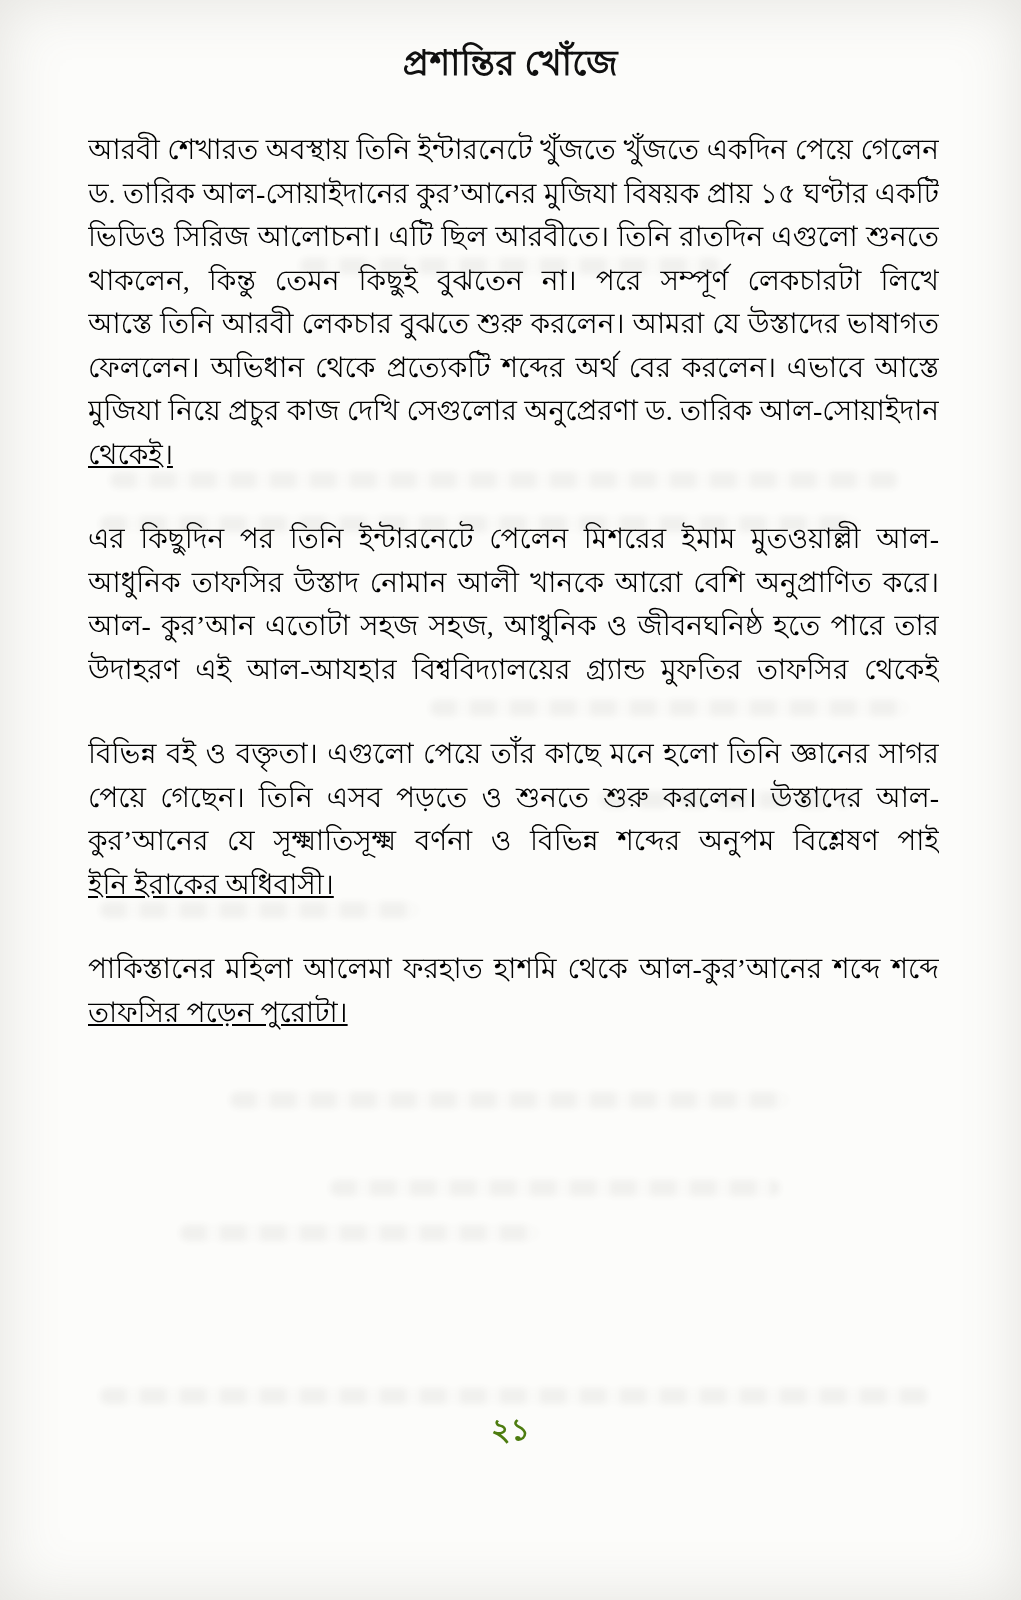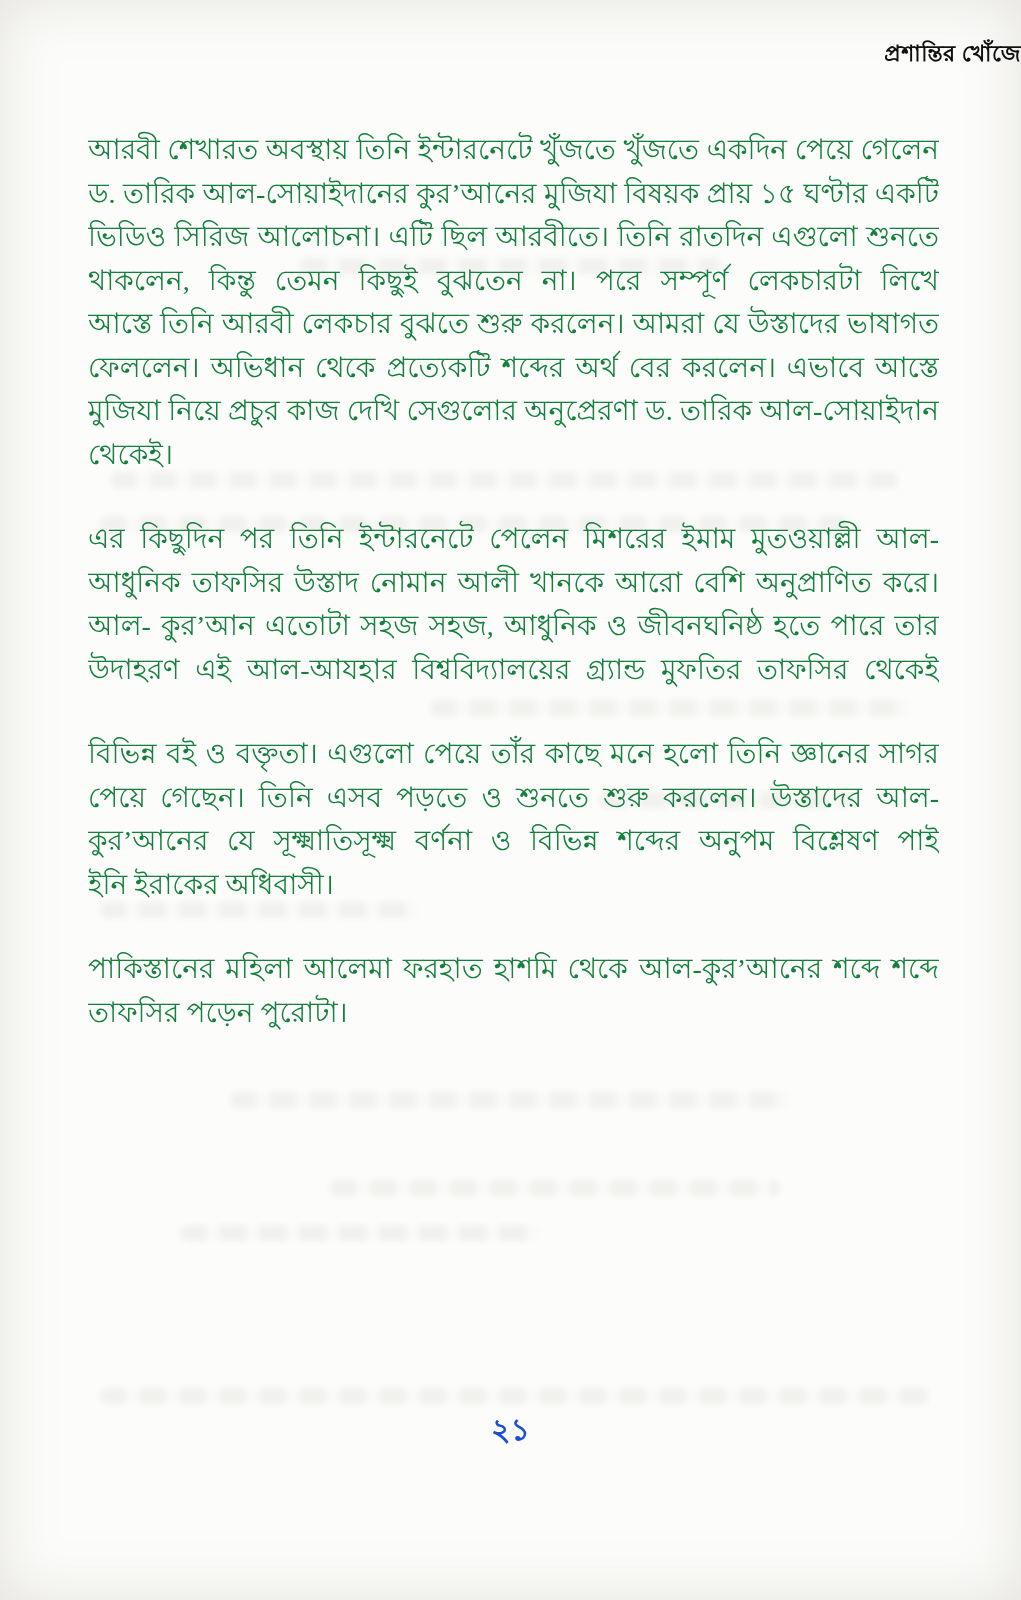--- a/index.html
+++ b/index.html
@@ -14,60 +14,61 @@
     color: #141414;
     overflow: hidden;
     box-shadow: inset 0 0 60px rgba(120,115,105,0.18);
   }
 
   .page-title {
     position: absolute;
     top: 36px;
     left: 0;
     right: 0;
-    text-align: right;
-    font-size: 22px;
+    text-align: center;
+    font-size: 35px;
     font-weight: 700;
     letter-spacing: 0.5px;
     color: #101010;
   }
 
   .page-body {
     position: absolute;
     top: 128px;
     left: 88px;
     width: 851px;
     font-size: 28px;
     line-height: 43.5px;
-    color: #15803d;
+    color: #000000;
   }
 
   .para { margin-bottom: 41px; }
 
   .line {
     text-align: justify;
     text-align-last: justify;
     height: 43.5px;
     overflow: hidden;
     white-space: nowrap;
   }
   .line.last {
     text-align: left;
     text-align-last: left;
+    text-decoration: underline;
   }
 
   .page-number {
     position: absolute;
     top: 1406px;
     left: 0;
     right: 0;
     text-align: center;
     font-size: 30px;
     font-weight: 700;
-    color: #1d4ed8;
+    color: #4d7c0f;
   }
 
   
   .ghost {
     position: absolute;
     height: 16px;
     border-radius: 8px;
     background: repeating-linear-gradient(90deg,
       rgba(95,92,86,0.16) 0 26px,
       rgba(95,92,86,0.03) 26px 40px);

